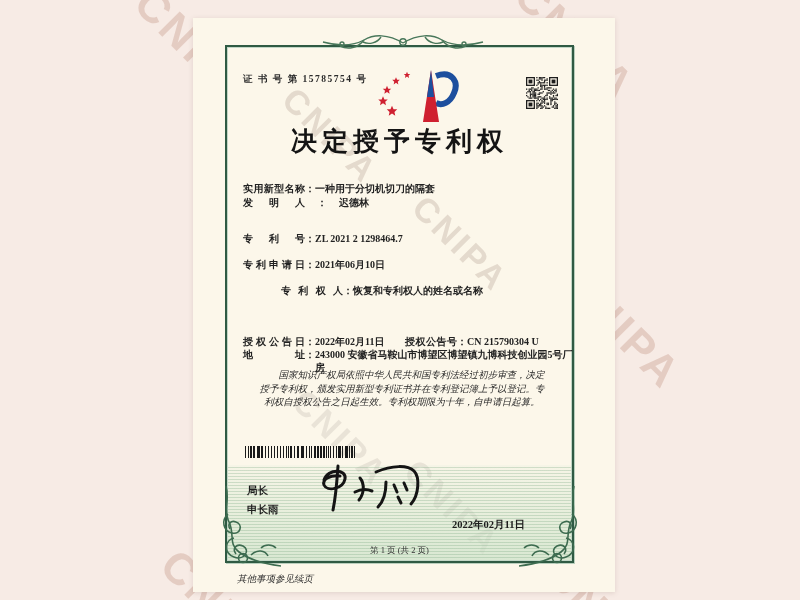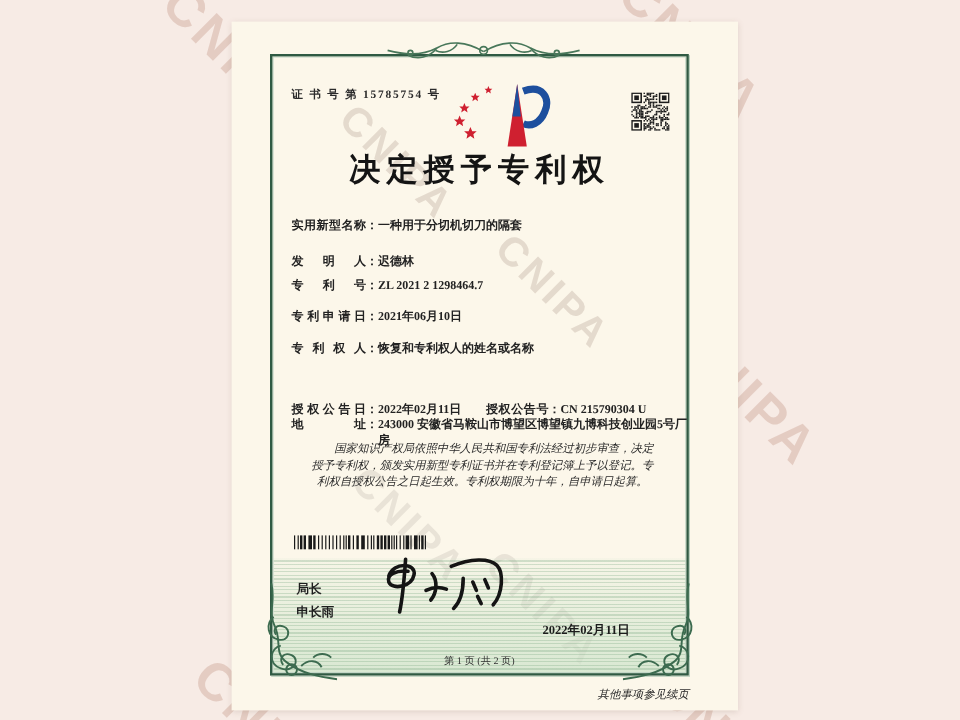--- a/index.html
+++ b/index.html
@@ -37,21 +37,21 @@
   .paras{position:absolute;left:239px;top:353px;width:326px;font-size:9.5px;
     line-height:13.5px;color:#2a2a2a;font-style:italic;}
   .paras p{margin:16px;text-indent:2em;text-align:center;}
   .barcode{position:absolute;left:245px;top:446px;width:112px;height:12px;}
   .role{position:absolute;left:247px;top:484px;font-size:10.5px;font-weight:bold;color:#1e1e1e;}
   .rname{position:absolute;left:247px;top:503px;font-size:10.5px;font-weight:bold;color:#1e1e1e;}
   .sig{position:absolute;left:300px;top:458px;width:130px;height:60px;}
   .idate{position:absolute;left:452px;top:518px;font-size:10.5px;font-weight:bold;color:#1c1c1c;}
   .pageno{position:absolute;left:225px;top:545px;width:349px;text-align:center;
     font-size:8.5px;color:#333;}
-  .contnote{position:absolute;left:225px;top:573px;width:349px;text-align:right;
+  .contnote{position:absolute;left:237px;top:573px;width:349px;text-align:left;
     font-size:9.5px;font-style:italic;color:#2c2c2c;}
   .orn-top{position:absolute;left:318px;top:31px;width:170px;height:24px;}
   .orn-bl{position:absolute;left:219px;top:486px;width:62px;height:84px;}
   .orn-br{position:absolute;left:519px;top:486px;width:62px;height:84px;transform:scaleX(-1);}
 </style>
 </head>
 <body>
 
 <div class="stage">
 
@@ -349,36 +349,36 @@
       </g>
     </svg>
 
   <div class="title">决定授予专利权</div>
 
   <div class="row" style="top:182px;">
     <span class="lb">实用新型名称</span>
     <span class="cl">：</span>
     <span class="val">一种用于分切机切刀的隔套</span>
   </div>
-  <div class="row" style="top:212px;">
+  <div class="row" style="top:196px;gap:12px;">
     <span class="lb">发明人</span>
     <span class="cl">：</span>
     <span class="val">迟德林</span>
   </div>
   <div class="row" style="top:232px;">
     <span class="lb">专利号</span>
     <span class="cl">：</span>
     <span class="val">ZL 2021 2 1298464.7</span>
   </div>
   <div class="row" style="top:258px;">
     <span class="lb">专利申请日</span>
     <span class="cl">：</span>
     <span class="val">2021年06月10日</span>
   </div>
-  <div class="row" style="top:284px;">
+  <div class="row" style="top:284px;margin-left:38px;">
     <span class="lb">专利权人</span>
     <span class="cl">：</span>
     <span class="val">恢复和专利权人的姓名或名称</span>
   </div>
   <div class="row" style="top:308px;margin-top:40px;">
     <span class="lb">地址</span>
     <span class="cl">：</span>
     <span class="val">243000 安徽省马鞍山市博望区博望镇九博科技创业园5号厂房</span>
   </div>
   <div class="row" style="top:335px;position:absolute;">

